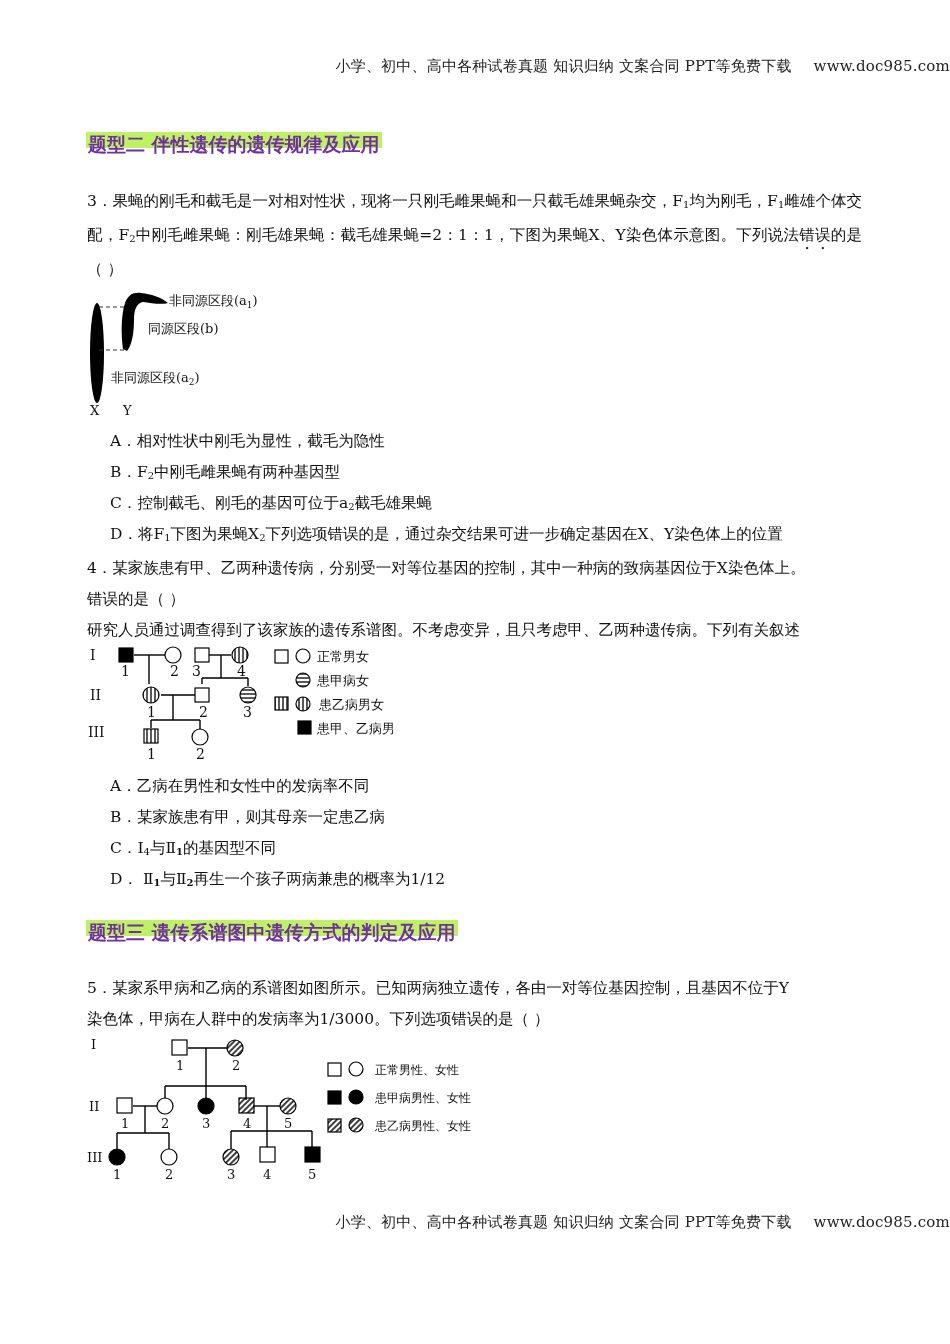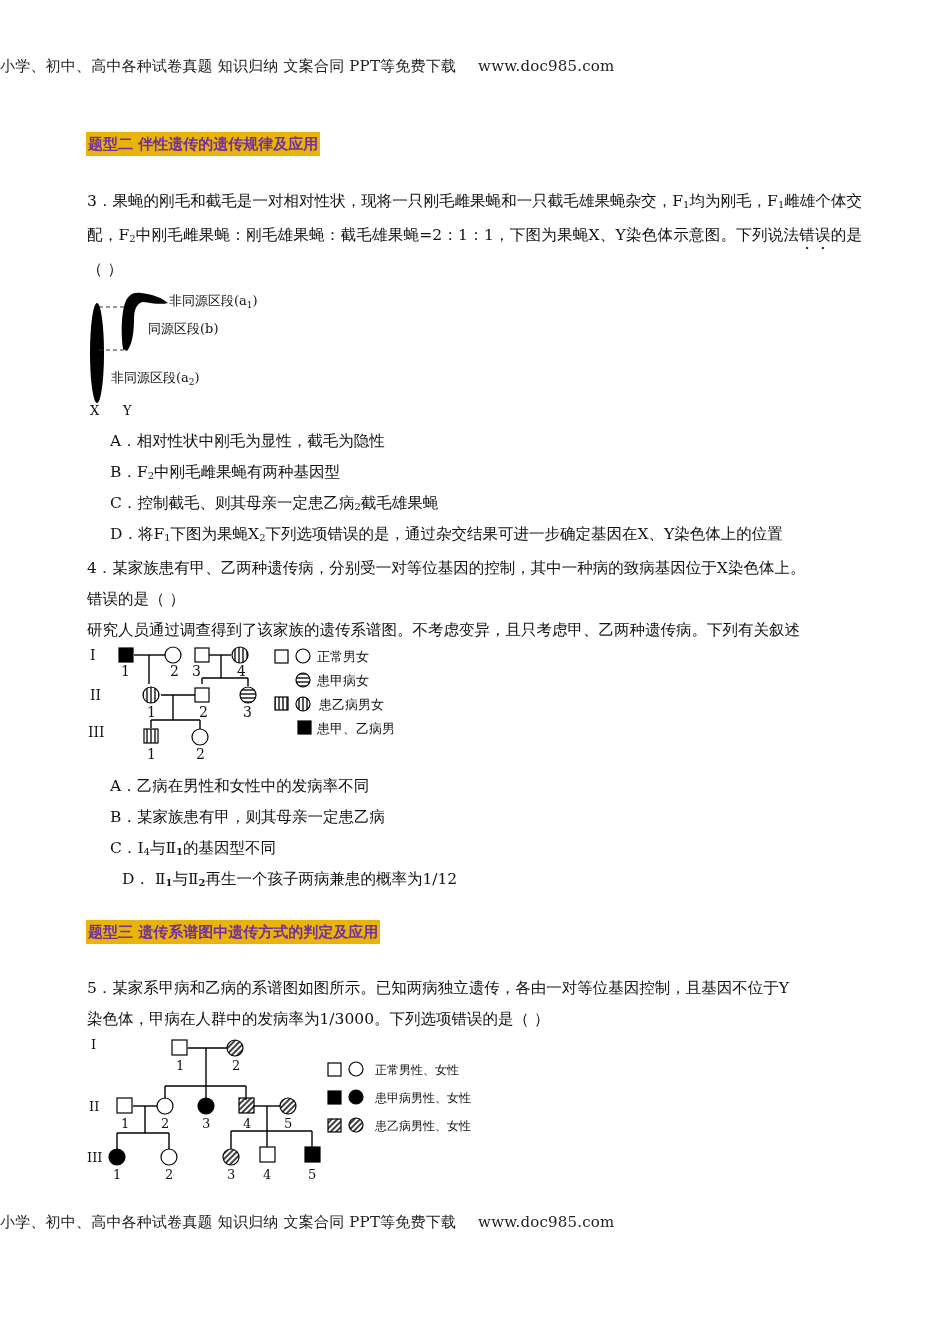--- a/index.html
+++ b/index.html
@@ -1,25 +1,25 @@
 <!DOCTYPE html>
 <html><head>
 <meta charset="utf-8">
 <style>
   html, body { margin: 0; padding: 0; background: #ffffff; }
   body { width: 950px; height: 1344px; position: relative; overflow: hidden;
          font-family: "DejaVu Serif", "Liberation Serif", serif; color: #111; }
-  .header-line, .footer-line { position: absolute; left: 0; width: 950px; text-align: left;
+  .header-line, .footer-line { position: absolute; left: 0; width: 950px; text-align: right;
          font-size: 15px; letter-spacing: 0.2px; color: #222; }
   .header-line { top: 57px; }
   .footer-line { top: 1213px; }
   .header-line .url, .footer-line .url { margin-left: 22px; }
-  .section-title { position: absolute; left: 86px; height: 24px; line-height: 24px;
-         background: #eab308; color: #7030a0; font-weight: bold;
-         font-family: "DejaVu Sans", "Liberation Sans", sans-serif; font-size: 15px; padding: 0 2px; }
+  .section-title { position: absolute; left: 86px; height: 16px; line-height: 24px;
+         background: #bef264; color: #7030a0; font-weight: bold;
+         font-family: "DejaVu Sans", "Liberation Sans", sans-serif; font-size: 19px; padding: 0 2px; }
   .para { position: absolute; left: 87px; width: 775px; font-size: 15.5px; line-height: 31px;
           text-align: justify; }
   .opt { position: absolute; left: 110px; font-size: 15.5px; line-height: 20px; white-space: nowrap; }
   .sub { font-size: 10px; vertical-align: -2px; }
   .subb { font-size: 10px; font-weight: bold; vertical-align: -2px; }
   .dot { text-emphasis: dot; -webkit-text-emphasis: dot; text-emphasis-position: under; -webkit-text-emphasis-position: under; }
   svg text { font-family: "DejaVu Serif", "Liberation Serif", serif; }
   .diag { position: absolute; }
 </style>
 </head>
@@ -47,21 +47,21 @@
     <text x="84" y="20"><tspan>非同源区段(a</tspan><tspan font-size="9" dy="3">1</tspan><tspan dy="-3">)</tspan></text>
     <text x="63" y="48">同源区段(b)</text>
     <text x="26" y="97"><tspan>非同源区段(a</tspan><tspan font-size="9" dy="3">2</tspan><tspan dy="-3">)</tspan></text>
     <text x="5" y="130">X</text>
     <text x="38" y="130">Y</text>
   </g>
 </svg>
 
 <div class="opt" style="top:431px;"><span>A．</span><span>相对性状中刚毛为显性，截毛为隐性</span></div>
 <div class="opt" style="top:462px;"><span>B．</span><span>F</span><span class="sub">2</span><span>中刚毛雌果蝇有两种基因型</span></div>
-<div class="opt" style="top:493px;"><span>C．</span><span>控制截毛、则其母亲一定患乙病</span><span class="sub">2</span><span>截毛雄果蝇</span></div>
+<div class="opt" style="top:493px;"><span>C．</span><span>控制截毛、刚毛的基因可位于a</span><span class="sub">2</span><span>截毛雄果蝇</span></div>
 <div class="opt" style="top:524px;"><span>D．</span><span>将F</span><span class="sub">1</span><span>下图为果蝇X</span><span class="sub">2</span><span>下列选项错误的是，通过杂交结果可进一步确定基因在X、Y染色体上的位置</span></div>
 
 <div class="para" style="top:553px;">
   <div>4．某家族患有甲、乙两种遗传病，分别受一对等位基因的控制，其中一种病的致病基因位于X染色体上。</div>
   <div>错误的是（    ）</div>
   <div>研究人员通过调查得到了该家族的遗传系谱图。不考虑变异，且只考虑甲、乙两种遗传病。下列有关叙述</div>
 </div>
 
 <svg class="diag" style="left:85px;top:640px;" width="340" height="130">
   <defs>
@@ -133,21 +133,21 @@
       <text x="232" y="45">患甲病女</text>
       <text x="234" y="69">患乙病男女</text>
       <text x="232" y="93">患甲、乙病男</text>
     </g>
   </g>
 </svg>
 
 <div class="opt" style="top:776px;"><span>A．</span><span>乙病在男性和女性中的发病率不同</span></div>
 <div class="opt" style="top:807px;"><span>B．</span><span>某家族患有甲，则其母亲一定患乙病</span></div>
 <div class="opt" style="top:838px;"><span>C．</span><span>I</span><span class="sub">4</span><span>与Ⅱ</span><span class="subb">1</span><span>的基因型不同</span></div>
-<div class="opt" style="top:869px;margin-left:12px;"><span>D．</span> <span>Ⅱ</span><span class="subb">1</span><span>与Ⅱ</span><span class="subb">2</span><span>再生一个孩子两病兼患的概率为1/12</span></div>
+<div class="opt" style="top:869px;"><span>D．</span> <span>Ⅱ</span><span class="subb">1</span><span>与Ⅱ</span><span class="subb">2</span><span>再生一个孩子两病兼患的概率为1/12</span></div>
 
 <div class="section-title" style="top:920px;">题型三 遗传系谱图中遗传方式的判定及应用</div>
 
 <div class="para" style="top:973px;">
   <div>5．某家系甲病和乙病的系谱图如图所示。已知两病独立遗传，各由一对等位基因控制，且基因不位于Y</div>
   <div>染色体，甲病在人群中的发病率为1/3000。下列选项错误的是（        ）</div>
 </div>
 
 <svg class="diag" style="left:85px;top:1035px;" width="420" height="150">
   <defs>

